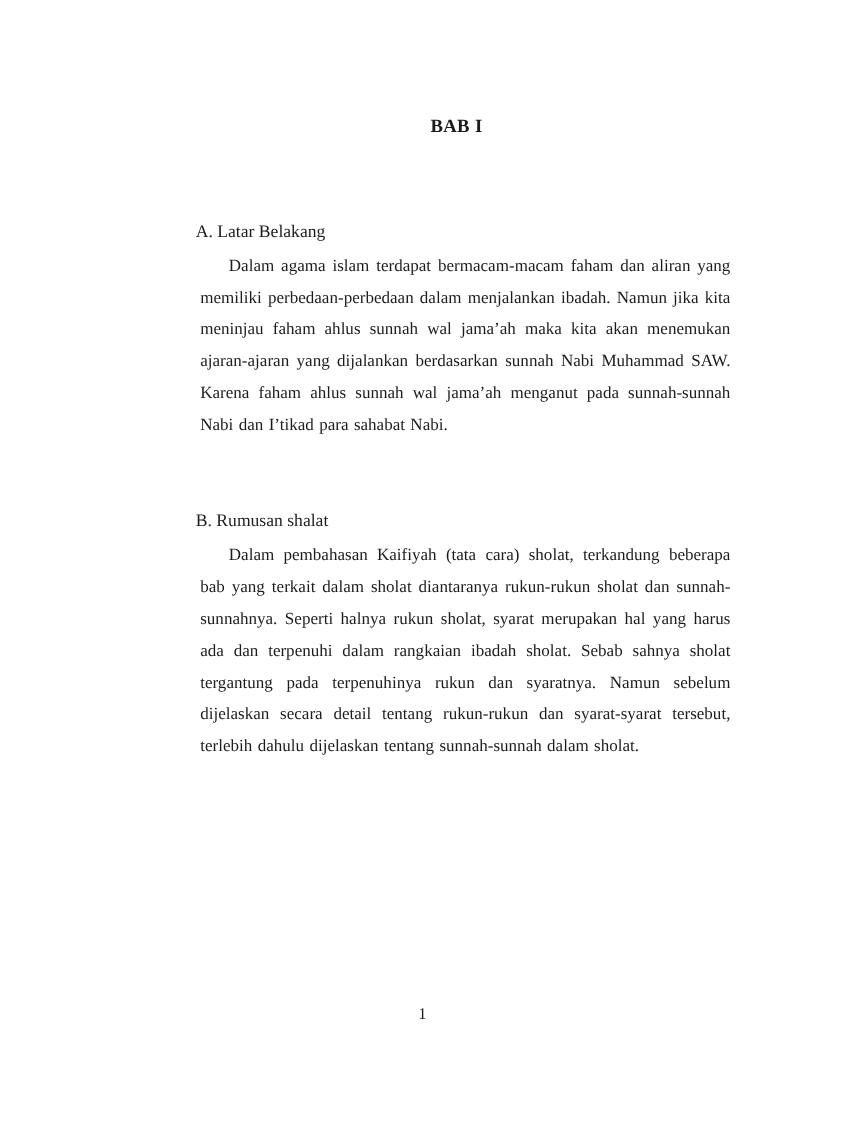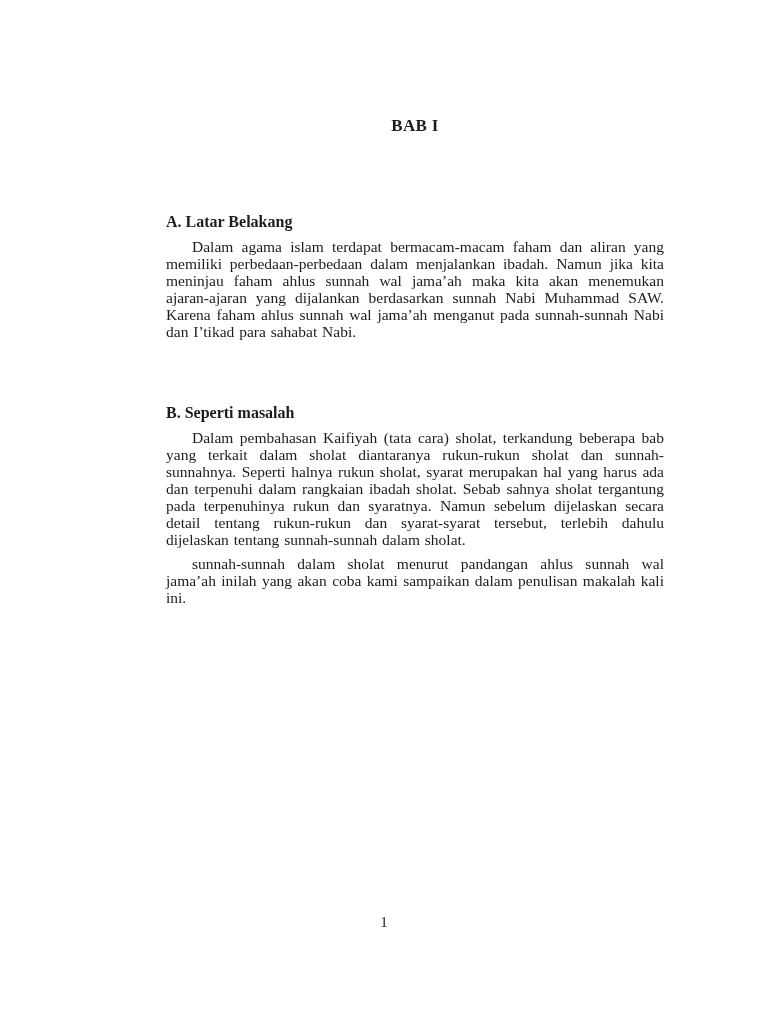--- a/index.html
+++ b/index.html
@@ -22,41 +22,41 @@
     position: absolute;
     top: 103px;
     left: 166px;
     right: 104px;
   }
   .doc-title {
     text-align: center;
     font-weight: bold;
     font-size: 17px;
     line-height: 22px;
-    margin: 12px 0 11px 0;
+    margin: 1px 0 11px 0;
     letter-spacing: 0.3px;
   }
   .section-heading {
-    font-weight: bold;
+    font-weight: normal;
     font-size: 16px;
     line-height: 20px;
-    margin: 0 0 6px 0;
+    margin: 0 0 6px 12px;
   }
   .title-gap {
     height: 64px;
   }
   .section-gap {
     height: 56px;
   }
   p.body-para {
     font-size: 15.5px;
-    line-height: 17px;
+    line-height: 29px;
     text-align: justify;
     text-indent: 26px;
-    margin: 0 0 7px 0;
+    margin: 0 0 7px 16px;
     word-spacing: 1px;
   }
   .page-number {
     position: absolute;
     left: 0;
     right: 0;
     top: 914px;
     text-align: center;
     font-size: 15px;
     color: #1c1c1c;
@@ -76,23 +76,22 @@
     <div class="section">
       <div class="section-heading">A.  Latar Belakang</div>
 
       <p class="body-para">Dalam agama islam terdapat bermacam-macam faham dan aliran yang memiliki perbedaan-perbedaan dalam menjalankan ibadah. Namun jika kita meninjau faham ahlus sunnah wal jama’ah maka kita akan menemukan ajaran-ajaran yang dijalankan berdasarkan sunnah Nabi Muhammad SAW. Karena faham ahlus sunnah wal jama’ah menganut pada sunnah-sunnah Nabi dan I’tikad para sahabat Nabi.</p>
 
     </div>
 
     <div class="section-gap"></div>
 
     <div class="section">
-      <div class="section-heading">B.  Seperti masalah</div>
+      <div class="section-heading">B.  Rumusan shalat</div>
 
       <p class="body-para">Dalam pembahasan Kaifiyah (tata cara) sholat, terkandung beberapa bab yang terkait dalam sholat diantaranya rukun-rukun sholat dan sunnah-sunnahnya. Seperti halnya rukun sholat, syarat merupakan hal yang harus ada dan terpenuhi dalam rangkaian ibadah sholat. Sebab sahnya sholat tergantung pada terpenuhinya rukun dan syaratnya. Namun sebelum dijelaskan secara detail tentang rukun-rukun dan syarat-syarat tersebut, terlebih dahulu dijelaskan tentang sunnah-sunnah dalam sholat.</p>
 
-      <p class="body-para">sunnah-sunnah dalam sholat menurut pandangan ahlus sunnah wal jama’ah inilah yang akan coba kami sampaikan dalam penulisan makalah kali ini.</p>
     </div>
 
   </div>
 
   <div class="page-number">1</div>
 </div>
 
 </body></html>

